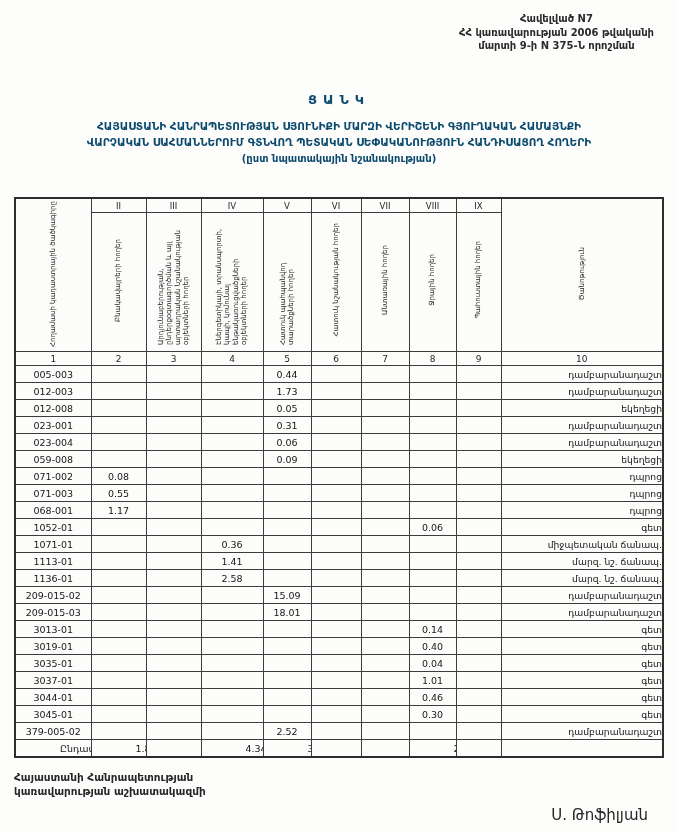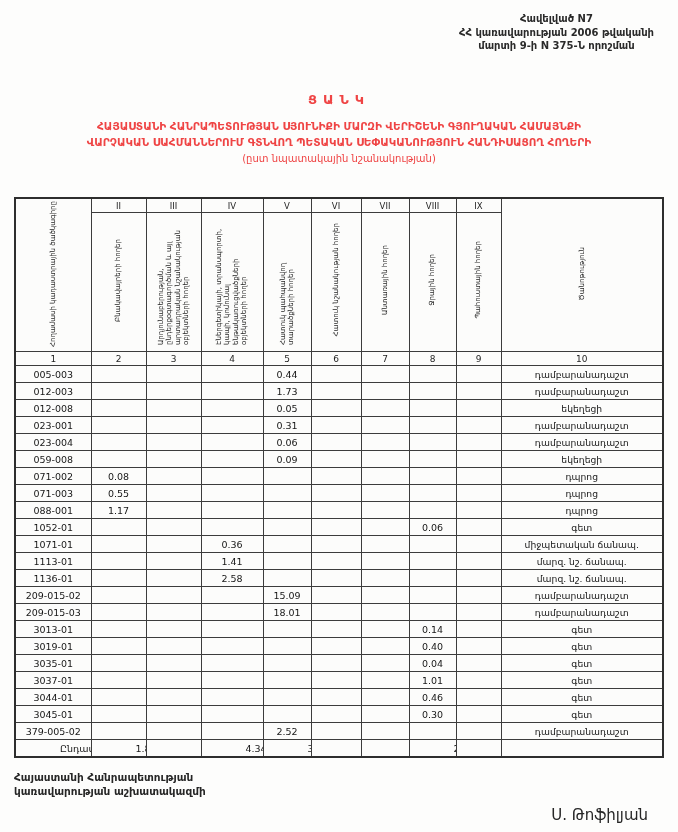--- a/index.html
+++ b/index.html
@@ -12,25 +12,25 @@
     overflow:hidden;
     box-sizing:border-box;
   }
   .appendix{
     position:absolute;top:12px;right:24px;
     font-size:10px;line-height:1.35;text-align:center;
     font-weight:bold;color:#2a2a2a;
   }
   .title-block{
     position:absolute;top:92px;left:0;right:0;
-    text-align:center;color:#ef4444;
+    text-align:center;color:#0c4a6e;
   }
   .doc-title{font-size:13px;font-weight:bold;letter-spacing:6px;margin-bottom:12px;}
   .sub{font-size:10.5px;font-weight:bold;line-height:1.5;}
-  .sub-note{font-size:10px;font-weight:normal;margin-top:2px;text-align:center;}
+  .sub-note{font-size:10px;font-weight:bold;margin-top:2px;text-align:center;}
   table.land{
     position:absolute;top:197px;left:14px;
     border-collapse:collapse;table-layout:fixed;
     width:648px;
     background:#fcfcfb;
   }
   table.land th, table.land td{
     border:1px solid #3c3c3c;
     padding:0;
     font-weight:normal;
@@ -47,21 +47,21 @@
     line-height:1.2;
     max-height:130px;
     display:inline-block;
     text-align:left;
     color:#242424;
   }
   .vt.tall{max-height:146px;}
   tbody td{height:16px;font-size:9.5px;color:#161616;}
   td.code{text-align:center;padding-left:5px;}
   td.val{text-align:center;}
-  td.note{text-align:center;padding-left:6px;font-size:9.2px;}
+  td.note{text-align:right;padding-left:6px;font-size:9.2px;}
   tr.total-row td{font-size:9.5px;padding-left:44px;}
   .footer-left{
     position:absolute;left:14px;top:770px;
     font-size:10.5px;line-height:1.35;color:#262626;font-weight:bold;
   }
   .signature{
     position:absolute;right:30px;top:806px;
     font-size:15px;color:#262626;
   }
 </style>
@@ -223,21 +223,21 @@
           <td class="val"></td>
           <td class="val"></td>
           <td class="val"></td>
           <td class="val"></td>
           <td class="val"></td>
           <td class="val"></td>
           <td class="val"></td>
           <td class="note">դպրոց</td>
         </tr>
         <tr>
-          <td class="code">088-001</td>
+          <td class="code">068-001</td>
           <td class="val">1.17</td>
           <td class="val"></td>
           <td class="val"></td>
           <td class="val"></td>
           <td class="val"></td>
           <td class="val"></td>
           <td class="val"></td>
           <td class="val"></td>
           <td class="note">դպրոց</td>
         </tr>

